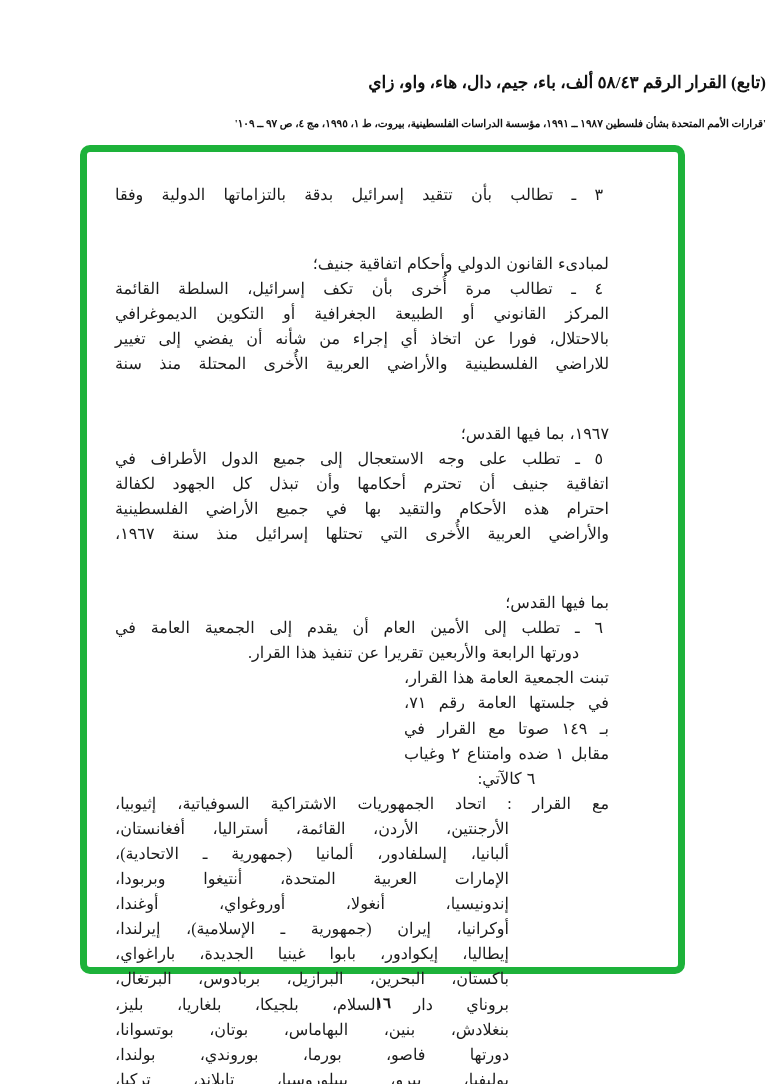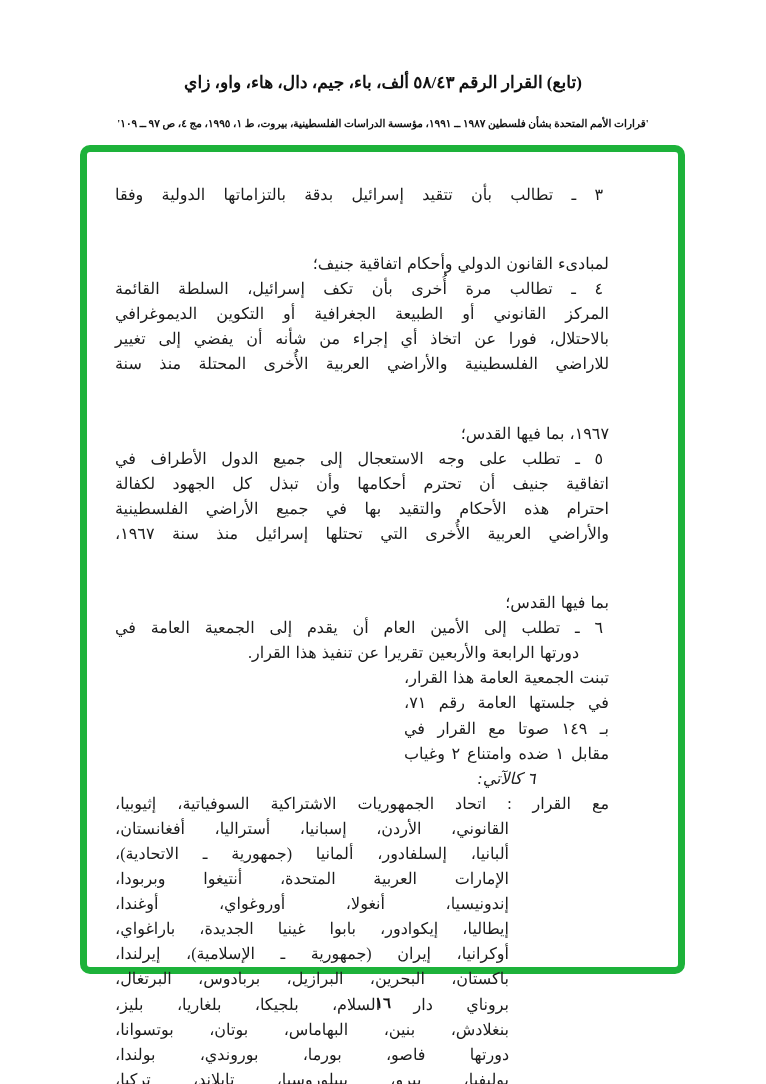--- a/index.html
+++ b/index.html
@@ -11,21 +11,20 @@
   }
   .page {
     position: absolute; left: 0; top: 0;
     width: 766px; height: 1084px;
     background: #ffffff;
     direction: rtl;
     color: #1b1b1b;
   }
   .header {
     position: absolute; top: 72px; left: 0; right: 0;
-    text-align: center;
     direction: rtl;
   }
   .h-title {
     font-size: 17px; font-weight: 700;
     color: #111111;
   }
   .h-src {
     font-size: 10.5px; font-weight: 700;
     margin-top: 24px;
     color: #111111;
@@ -58,21 +57,21 @@
   .end   { text-align: right; text-align-last: right; margin-top: 44px; }
   .p6    { padding-right: 30px; text-align: right; text-align-last: right; }
   .mid {
     width: 205px;
     margin-right: 0; margin-left: auto;
     text-align: justify; text-align-last: justify;
   }
   .midend {
     width: 205px;
     margin-right: 0; margin-left: auto;
-    text-align: left; text-align-last: center; font-style: italic;
+    text-align: left; text-align-last: center;
   }
   .list { padding-right: 100px; }
   .footer {
     position: absolute; top: 994px; left: 0; right: 0;
     text-align: center;
   }
   .page-num {
     font-size: 15px; font-weight: 700;
     letter-spacing: 2px;
     color: #111111;
@@ -104,26 +103,26 @@
       <div class="ln"><span>والأراضي العربية الأُخرى التي تحتلها إسرائيل منذ سنة ١٩٦٧،</span></div>
       <div class="ln end"><span>بما فيها القدس؛</span></div>
       <div class="ln first"><span>٦ ـ </span><span class="b">تطلب</span><span> إلى الأمين العام أن يقدم إلى الجمعية العامة في</span></div>
       <div class="ln p6"><span>دورتها الرابعة والأربعين تقريرا عن تنفيذ هذا القرار.</span></div>
       <div class="ln mid"><span>تبنت الجمعية العامة هذا القرار،</span></div>
       <div class="ln mid"><span>في جلستها العامة رقم ٧١،</span></div>
       <div class="ln mid"><span>بـ ١٤٩ صوتا مع القرار في</span></div>
       <div class="ln mid"><span>مقابل ١ ضده وامتناع ٢ وغياب</span></div>
       <div class="ln midend"><span>٦ كالآتي:</span></div>
       <div class="ln"><span>مع القرار : اتحاد الجمهوريات الاشتراكية السوفياتية، إثيوبيا،</span></div>
-      <div class="ln list"><span>القانوني، الأردن، إسبانيا، أستراليا، أفغانستان،</span></div>
+      <div class="ln list"><span>الأرجنتين، الأردن، القائمة، أستراليا، أفغانستان،</span></div>
       <div class="ln list"><span>ألبانيا، إلسلفادور، ألمانيا (جمهورية ـ الاتحادية)،</span></div>
       <div class="ln list"><span>الإمارات العربية المتحدة، أنتيغوا وبربودا،</span></div>
       <div class="ln list"><span>إندونيسيا، أنغولا، أوروغواي، أوغندا،</span></div>
+      <div class="ln list"><span>أوكرانيا، إيران (جمهورية ـ الإسلامية)، إيرلندا،</span></div>
       <div class="ln list"><span>إيطاليا، إيكوادور، بابوا غينيا الجديدة، باراغواي،</span></div>
-      <div class="ln list"><span>أوكرانيا، إيران (جمهورية ـ الإسلامية)، إيرلندا،</span></div>
       <div class="ln list"><span>باكستان، البحرين، البرازيل، بربادوس، البرتغال،</span></div>
       <div class="ln list"><span>بروناي دار السلام، بلجيكا، بلغاريا، بليز،</span></div>
       <div class="ln list"><span>بنغلادش، بنين، البهاماس، بوتان، بوتسوانا،</span></div>
       <div class="ln list"><span>دورتها فاصو، بورما، بوروندي، بولندا،</span></div>
       <div class="ln list"><span>بوليفيا، بيرو، بييلوروسيا، تايلاند، تركيا،</span></div>
     </div>
 
   <div class="footer">
     <span class="page-num">١٦</span>
   </div>

